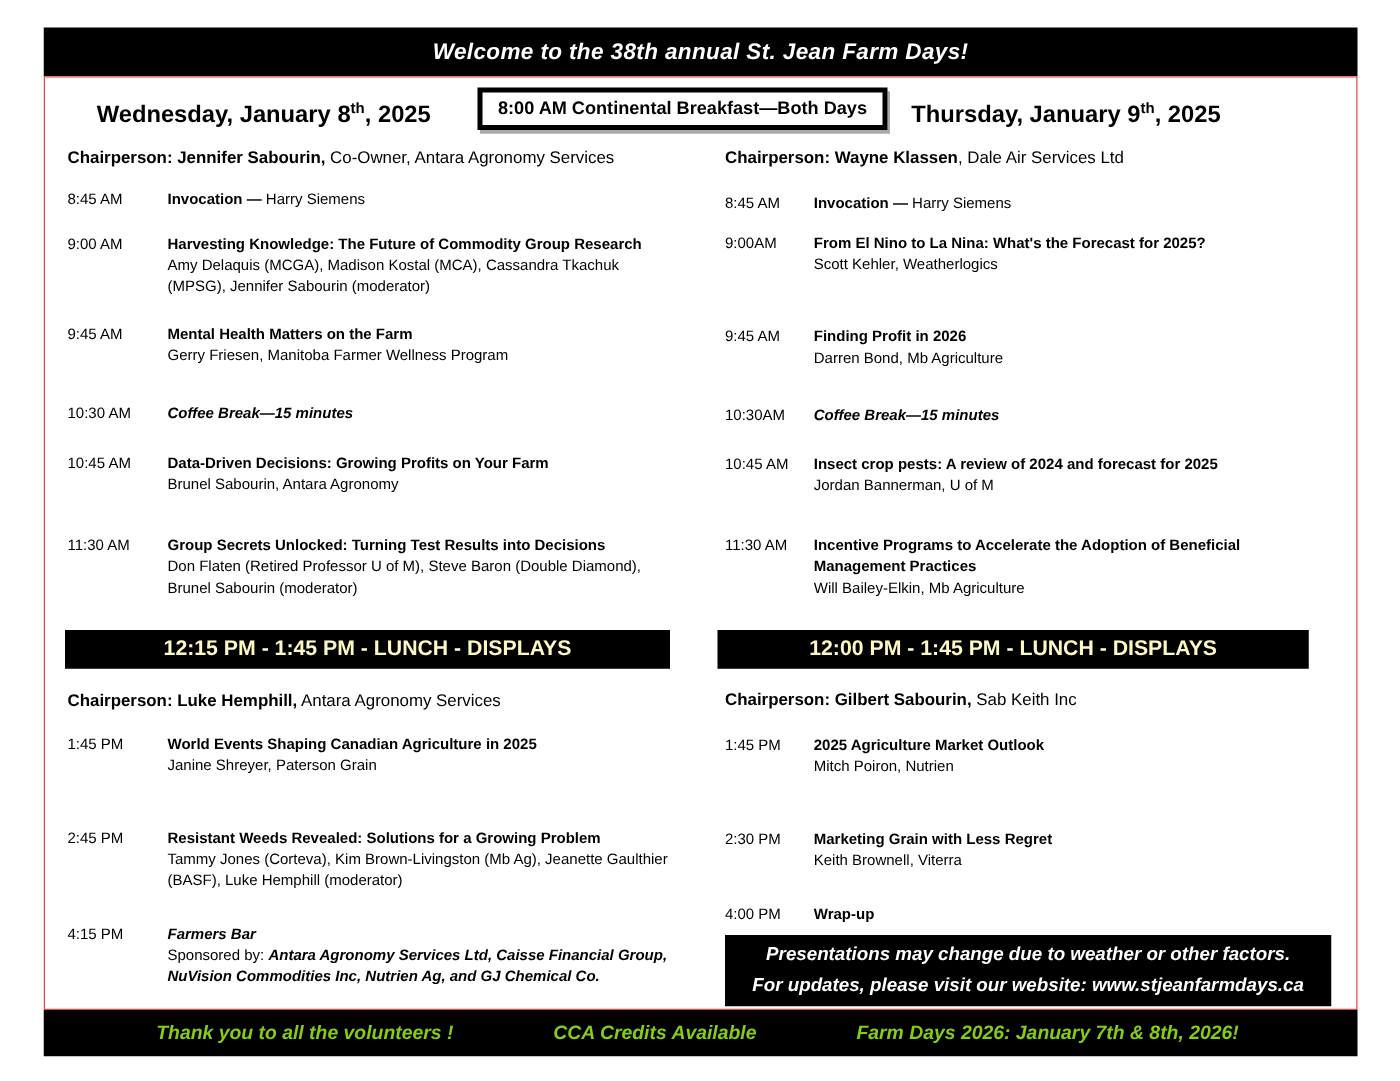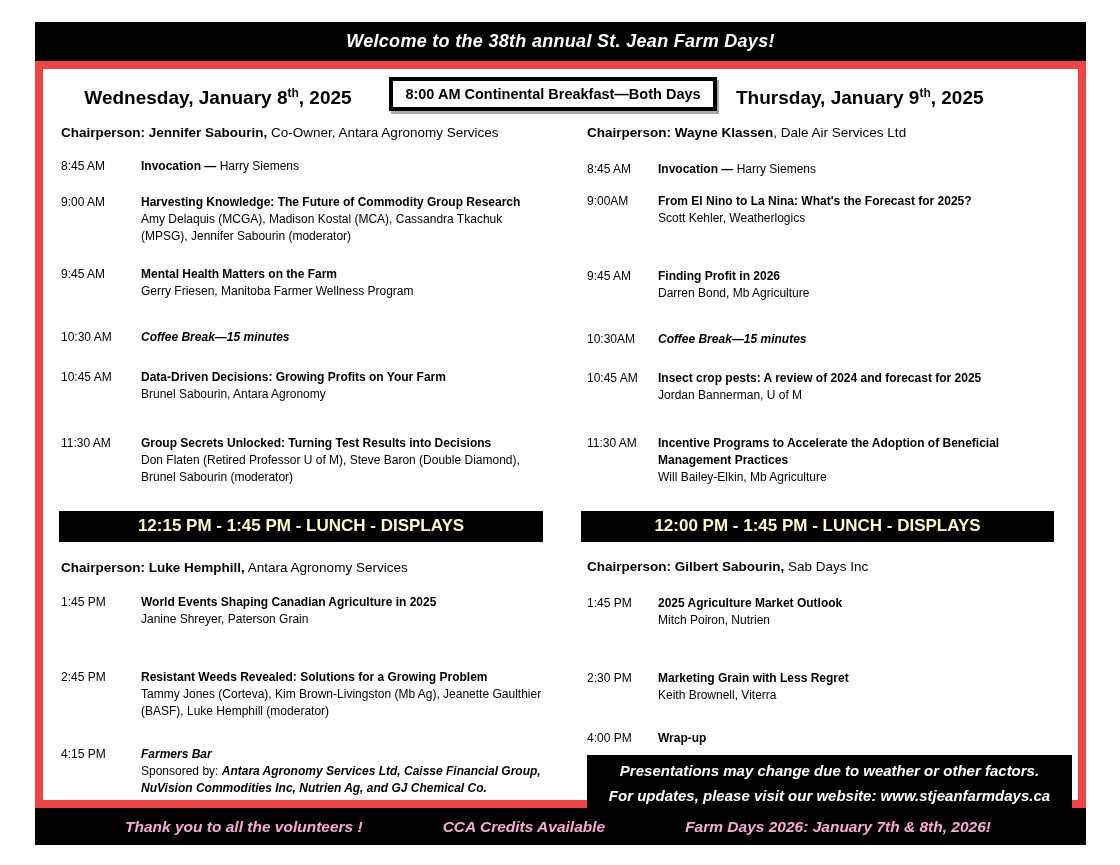--- a/index.html
+++ b/index.html
@@ -11,21 +11,21 @@
   
   .top-banner {
     position: absolute; left: 35px; top: 22px; width: 1051px; height: 39px;
     background: #000; color: #fff; display: flex; align-items: center; justify-content: center;
   }
   .top-banner .t { font-style: italic; font-weight: 700; font-size: 18px; letter-spacing: .3px; }
 
   
   .content {
     position: absolute; left: 35px; top: 61px; width: 1051px; height: 747px;
-    background: #fff; border: 8px solid #ef4444;
+    background: #fff; border: 1px solid #ef4444;
   }
   .date-header { position: absolute; top: 17px; font-weight: 700; font-size: 19px; }
   .date-header sup { font-size: 12px; font-weight: 700; }
   .date-left  { left: 0px;  width: 350px; text-align: center; }
   .date-right { left: 693px; width: 350px; text-align: left; }
 
   .breakfast-box {
     position: absolute; left: 346px; top: 8px; width: 328px; height: 34px;
     border: 4px solid #000; background: #fff; box-shadow: 2px 3px 0 #aaa;
     display: flex; align-items: center; justify-content: center;
@@ -58,21 +58,21 @@
   .notice {
     background: #000; color: #fff; width: 485px; margin-left: 6px;
     font-style: italic; font-weight: 700; font-size: 15px; text-align: center;
     padding: 7px 4px 8px 4px;
   }
   .notice div { line-height: 17px; }
   .notice div + div { margin-top: 8px; }
 
   .footer {
     position: absolute; left: 35px; top: 808px; width: 1051px; height: 37px;
-    background: #000; color: #f9a8d4; display: flex; align-items: center;
+    background: #000; color: #84cc16; display: flex; align-items: center;
     justify-content: space-between; padding: 0 95px 0 90px;
     font-style: italic; font-weight: 700; font-size: 15.5px;
   }
 </style>
 </head>
 <body>
 
 <div class="page">
 
   <div class="top-banner">
@@ -206,21 +206,21 @@
       <div class="session indent" style="margin-bottom:25px">
         <div class="time">11:30 AM</div>
         <div class="body">
           <div class="title">Incentive Programs to Accelerate the Adoption of Beneficial Management Practices</div>
           <div class="speakers">Will Bailey-Elkin, Mb Agriculture</div>
         </div>
       </div>
 
       <div class="lunch" style="margin-bottom:16px">12:00 PM - 1:45 PM - LUNCH - DISPLAYS</div>
 
-      <div class="chair-line indent" style="margin-bottom:20px"><b>Chairperson:</b> <b>Gilbert Sabourin,</b><span> Sab Days Inc</span></div>
+      <div class="chair-line indent" style="margin-bottom:20px"><b>Chairperson:</b> <b>Gilbert Sabourin,</b><span> Sab Keith Inc</span></div>
 
       <div class="session indent" style="margin-bottom:41px">
         <div class="time">1:45 PM</div>
         <div class="body">
           <div class="title">2025 Agriculture Market Outlook</div>
           <div class="speakers">Mitch Poiron, Nutrien</div>
         </div>
       </div>
 
       <div class="session indent" style="margin-bottom:26px">

